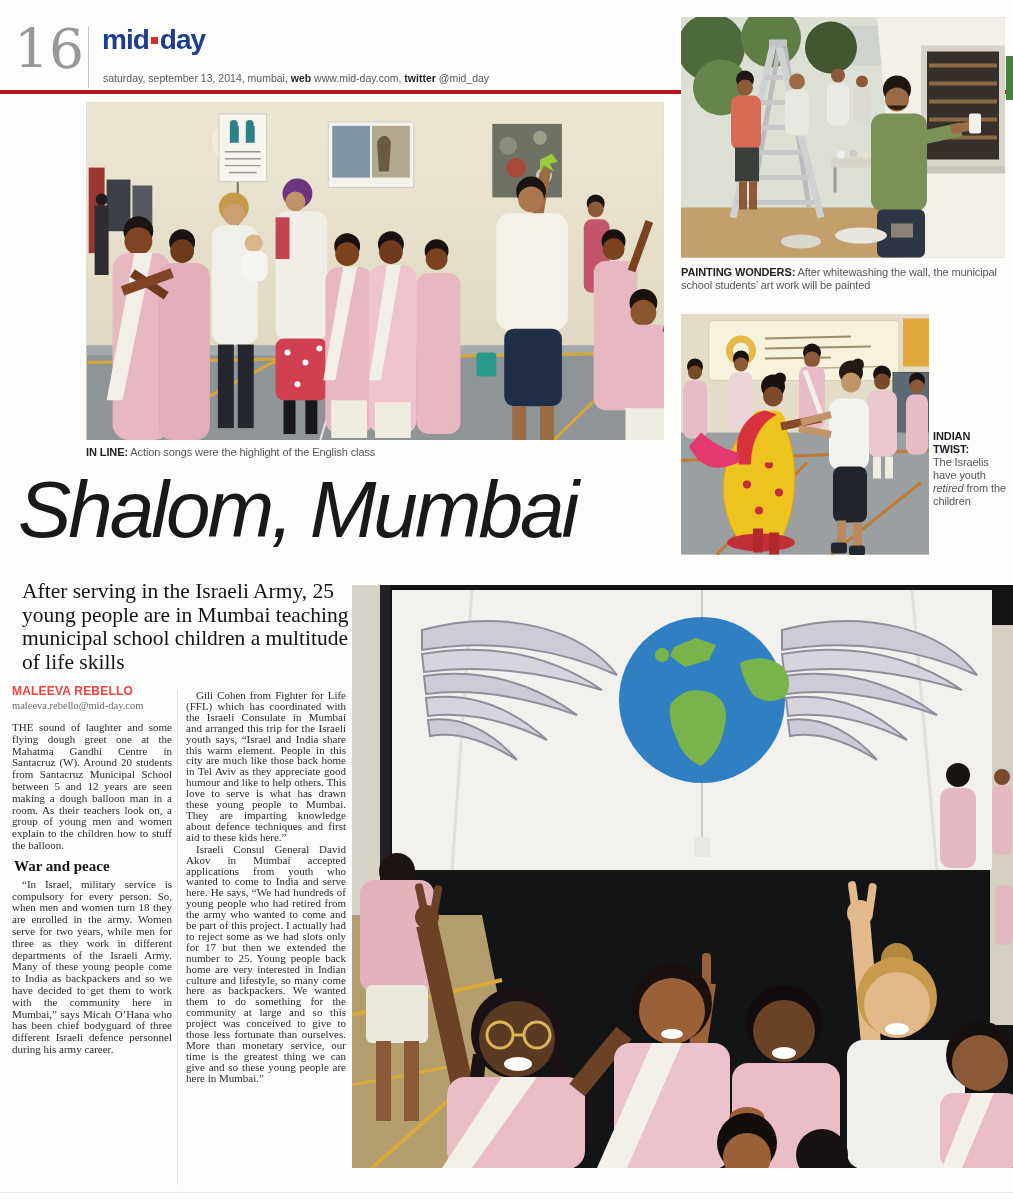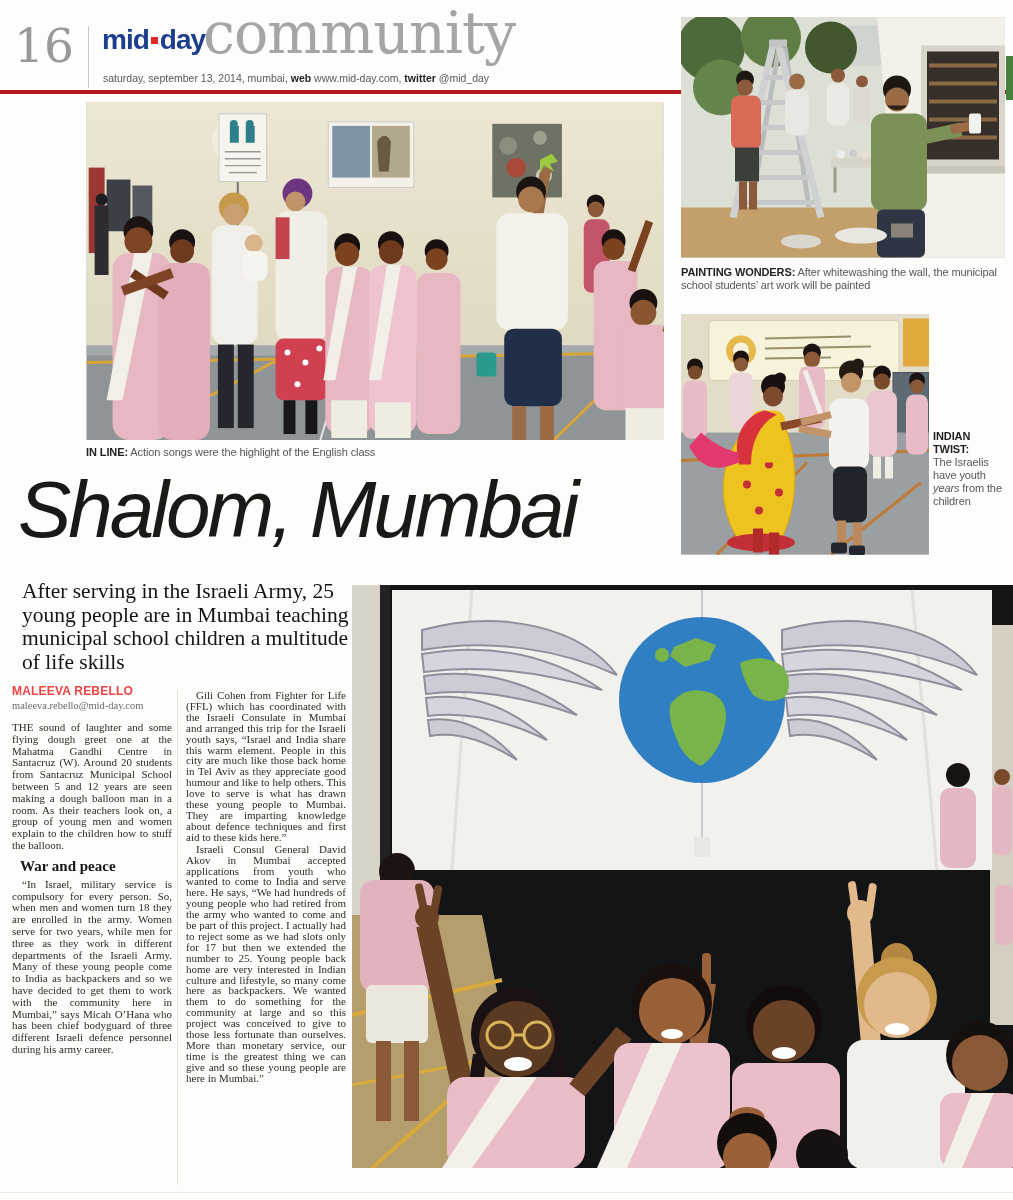--- a/index.html
+++ b/index.html
@@ -1,20 +1,20 @@
 <!DOCTYPE html>
 <html><head>
 <meta charset="utf-8">
 <style>
   html,body{margin:0;padding:0;background:#ffffff;}
   #page{position:relative;width:1013px;height:1200px;background:#fdfdfb;overflow:hidden;
         font-family:"Liberation Serif",serif;color:#2e2a28;}
   .abs{position:absolute;}
   
-  .pagenum{font-family:"DejaVu Serif",serif;font-size:47px;color:#98989a;line-height:1;}
+  .pagenum{font-family:"DejaVu Serif",serif;font-size:55px;color:#98989a;line-height:1;}
   .mast-divider{width:1px;background:#c9c9c9;}
   .logo{font-family:"Liberation Sans",sans-serif;font-weight:bold;font-size:28px;
         color:#1d3e8f;letter-spacing:-1px;line-height:1;}
   .logo .dot{display:inline-block;width:7px;height:7px;background:#e02a2a;margin:0 2px 3px 2px;vertical-align:middle;}
   .section-title{font-family:"DejaVu Serif",serif;font-size:57px;color:#a6a4a5;
         line-height:1;letter-spacing:-1px;}
   .dateline{font-family:"Liberation Sans",sans-serif;font-size:10.5px;color:#58585a;letter-spacing:0;text-align:center;}
   .dateline b{color:#1f1f1f;}
   .red-rule{left:0;top:90px;width:1013px;height:4px;background:#b1191f;}
   .green-strip{background:#47823c;}
@@ -29,36 +29,35 @@
   
   .headline{font-family:"Liberation Sans",sans-serif;font-weight:normal;font-style:italic;
         font-size:80px;line-height:0.95;letter-spacing:-3px;color:#191917;white-space:nowrap;}
   .standfirst{font-size:21.5px;line-height:23.5px;color:#141414;}
   .byline{font-family:"Liberation Sans",sans-serif;font-weight:bold;font-size:12px;color:#ef4444;letter-spacing:0.2px;}
   .byline-email{font-size:10.5px;color:#6b6b6b;margin-top:2px;margin-bottom:11px;}
   .bodycol{font-size:11px;line-height:11.8px;text-align:justify;overflow:hidden;}
   .bodycol p{margin:0 0 1px 0;}
   .bodycol p.indent{text-indent:10px;}
   .col2{line-height:10.9px;}
-  .crosshead{font-weight:bold;font-size:15px;line-height:17px;margin:6px 0 4px 8px;color:#161616;}
+  .crosshead{font-weight:bold;font-size:15px;line-height:17px;margin:6px 0 4px 2px;color:#161616;}
   .col-rule{width:1px;background:#e3e3e0;}
   .bottom-hairline{left:0;top:1192px;width:1013px;height:1px;background:#e8e8e4;}
 </style>
 </head>
 <body>
 
 <div id="page">
 
   <div class="abs pagenum" style="left:14px;top:22px;">16</div>
   <div class="abs mast-divider" style="left:88px;top:26px;height:62px;"></div>
 
   <div class="abs logo" style="left:102px;top:26px;">
     <span>mid</span><span class="dot"></span><span>day</span>
   </div>
-  <div class="abs section-title" style="left:203px;top:5px;">community</div>
 
   <div class="abs dateline" style="left:103px;top:72px;">
     <span>saturday, september 13, 2014, mumbai, </span><b>web</b><span> www.mid-day.com, </span><b>twitter</b><span> @mid_day</span>
   </div>
 
   <div class="abs red-rule"></div>
   <div class="abs green-strip" style="left:1006px;top:56px;width:7px;height:44px;"></div>
 
   <div class="abs photo" style="left:86px;top:102px;width:578px;height:338px;">
     <svg width="578" height="338" viewBox="0 0 580 340">
@@ -337,21 +336,21 @@
         <circle cx="170" cy="58" r="12" fill="#241a14"></circle>
           <circle cx="177" cy="50" r="6" fill="#241a14"></circle>
         <circle cx="170" cy="68" r="10" fill="#c2946a"></circle>
         <line x1="150" y1="100" x2="120" y2="108" stroke="#c2946a" stroke-width="7"></line>
         <line x1="150" y1="120" x2="118" y2="114" stroke="#c2946a" stroke-width="7"></line>
       </g>
     </svg>
   </div>
   <div class="abs caption" style="left:933px;top:430px;width:76px;">
     <span class="lab">INDIAN TWIST:</span><br>
-    <span>The Israelis have youth </span><span class="it">years</span><span> from the children</span>
+    <span>The Israelis have youth </span><span class="it">retired</span><span> from the children</span>
   </div>
 
   <div class="abs headline" style="left:18px;top:472px;">Shalom, Mumbai</div>
   <div class="abs standfirst" style="left:22px;top:580px;width:340px;">After serving in the Israeli Army, 25 young people are in Mumbai teaching municipal school children a multitude of life skills</div>
 
   <div class="abs" style="left:12px;top:684px;width:160px;">
     <div class="byline">MALEEVA REBELLO</div>
     <div class="byline-email">maleeva.rebello@mid-day.com</div>
     <div class="bodycol" style="height:455px;">
       <p>THE sound of laughter and some flying dough greet one at the Mahatma Gandhi Centre in Santacruz (W). Around 20 students from Santacruz Municipal School between 5 and 12 years are seen making a dough balloon man in a room. As their teachers look on, a group of young men and women explain to the children how to stuff the balloon.</p>

